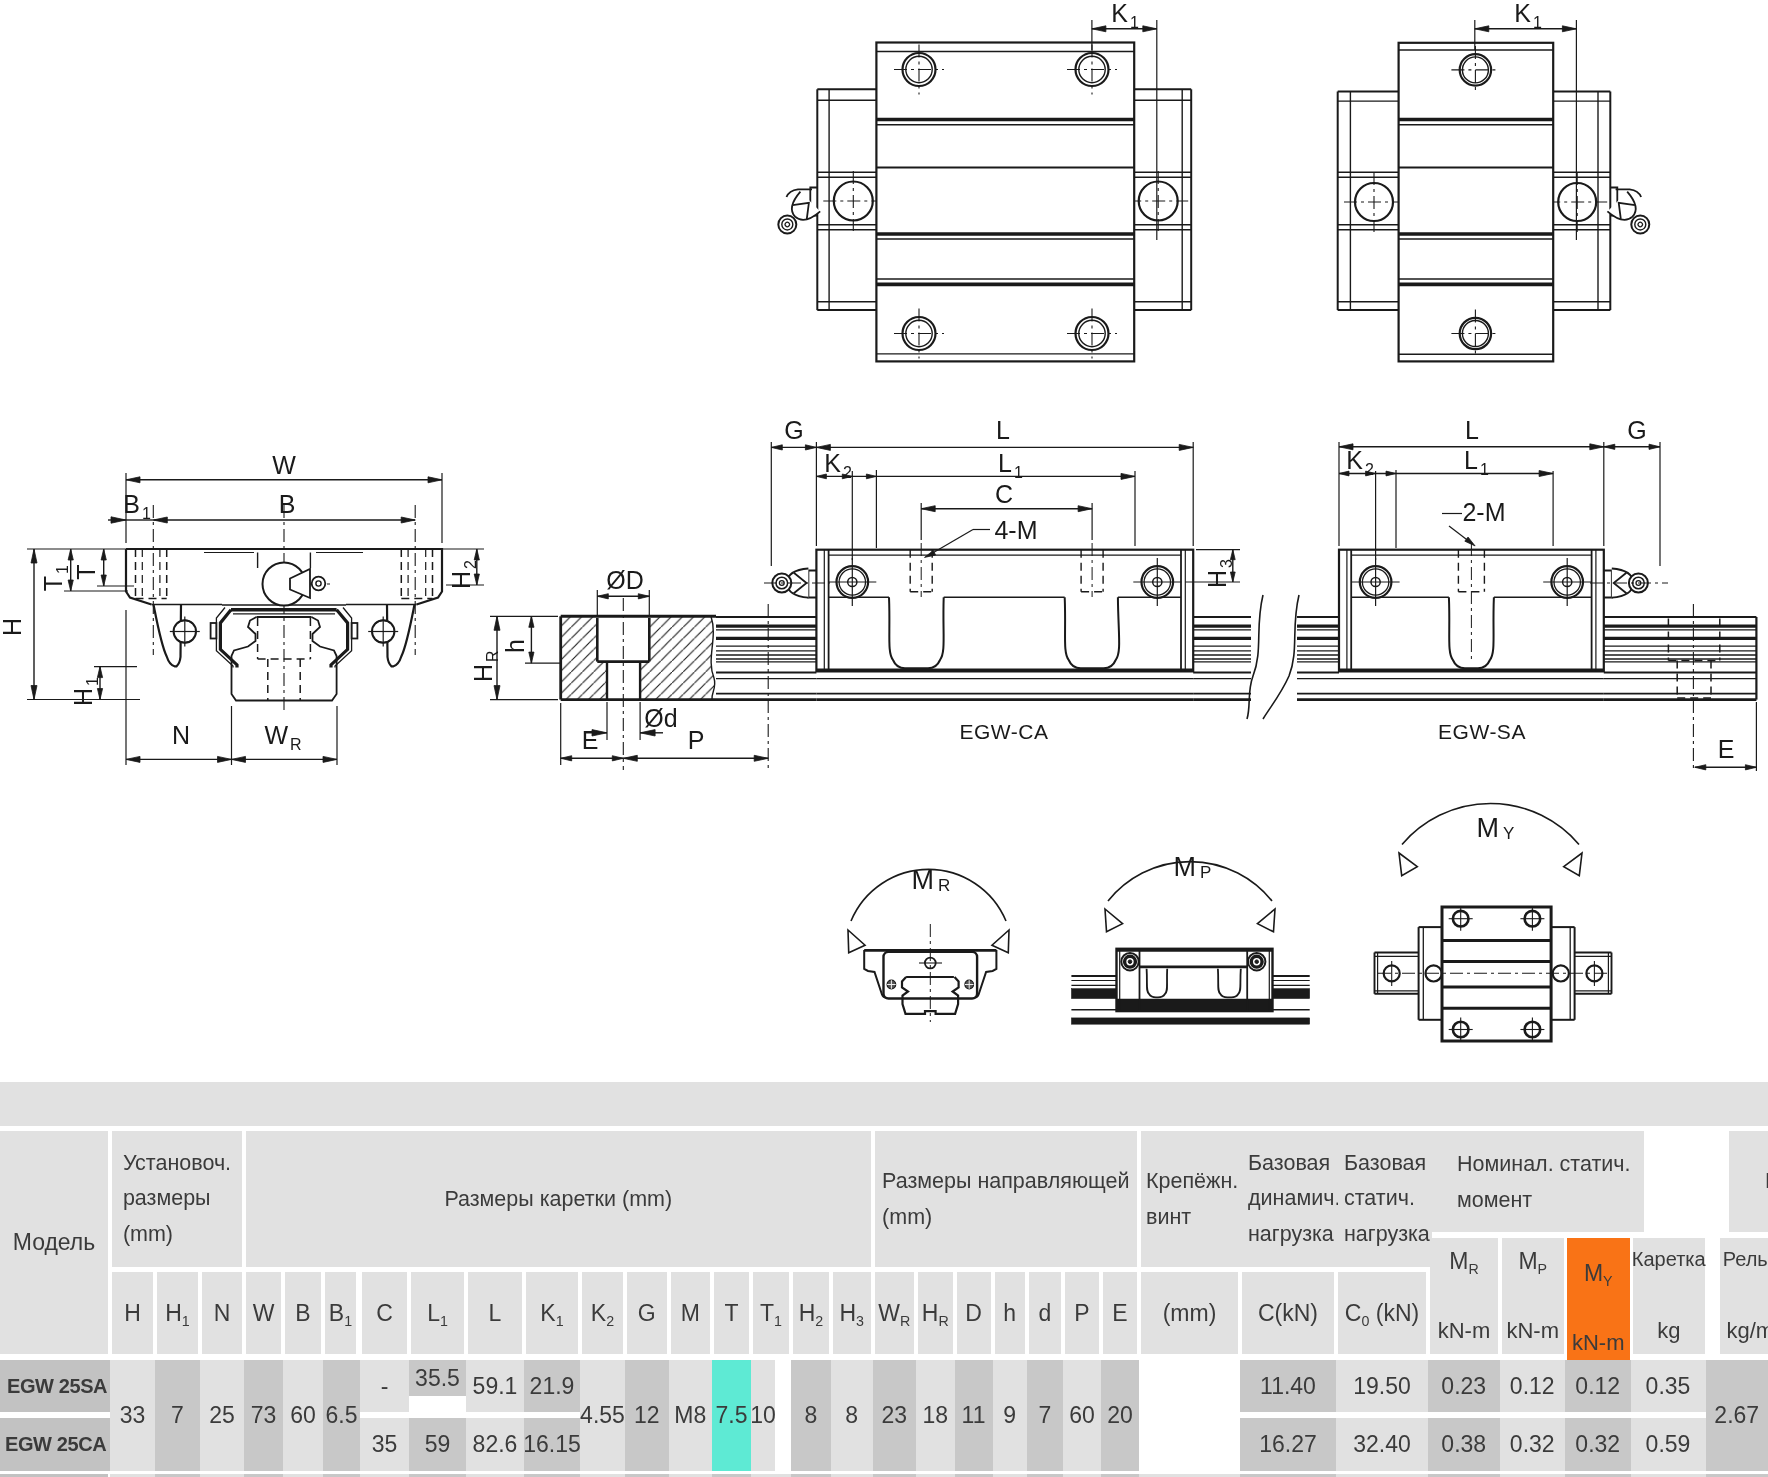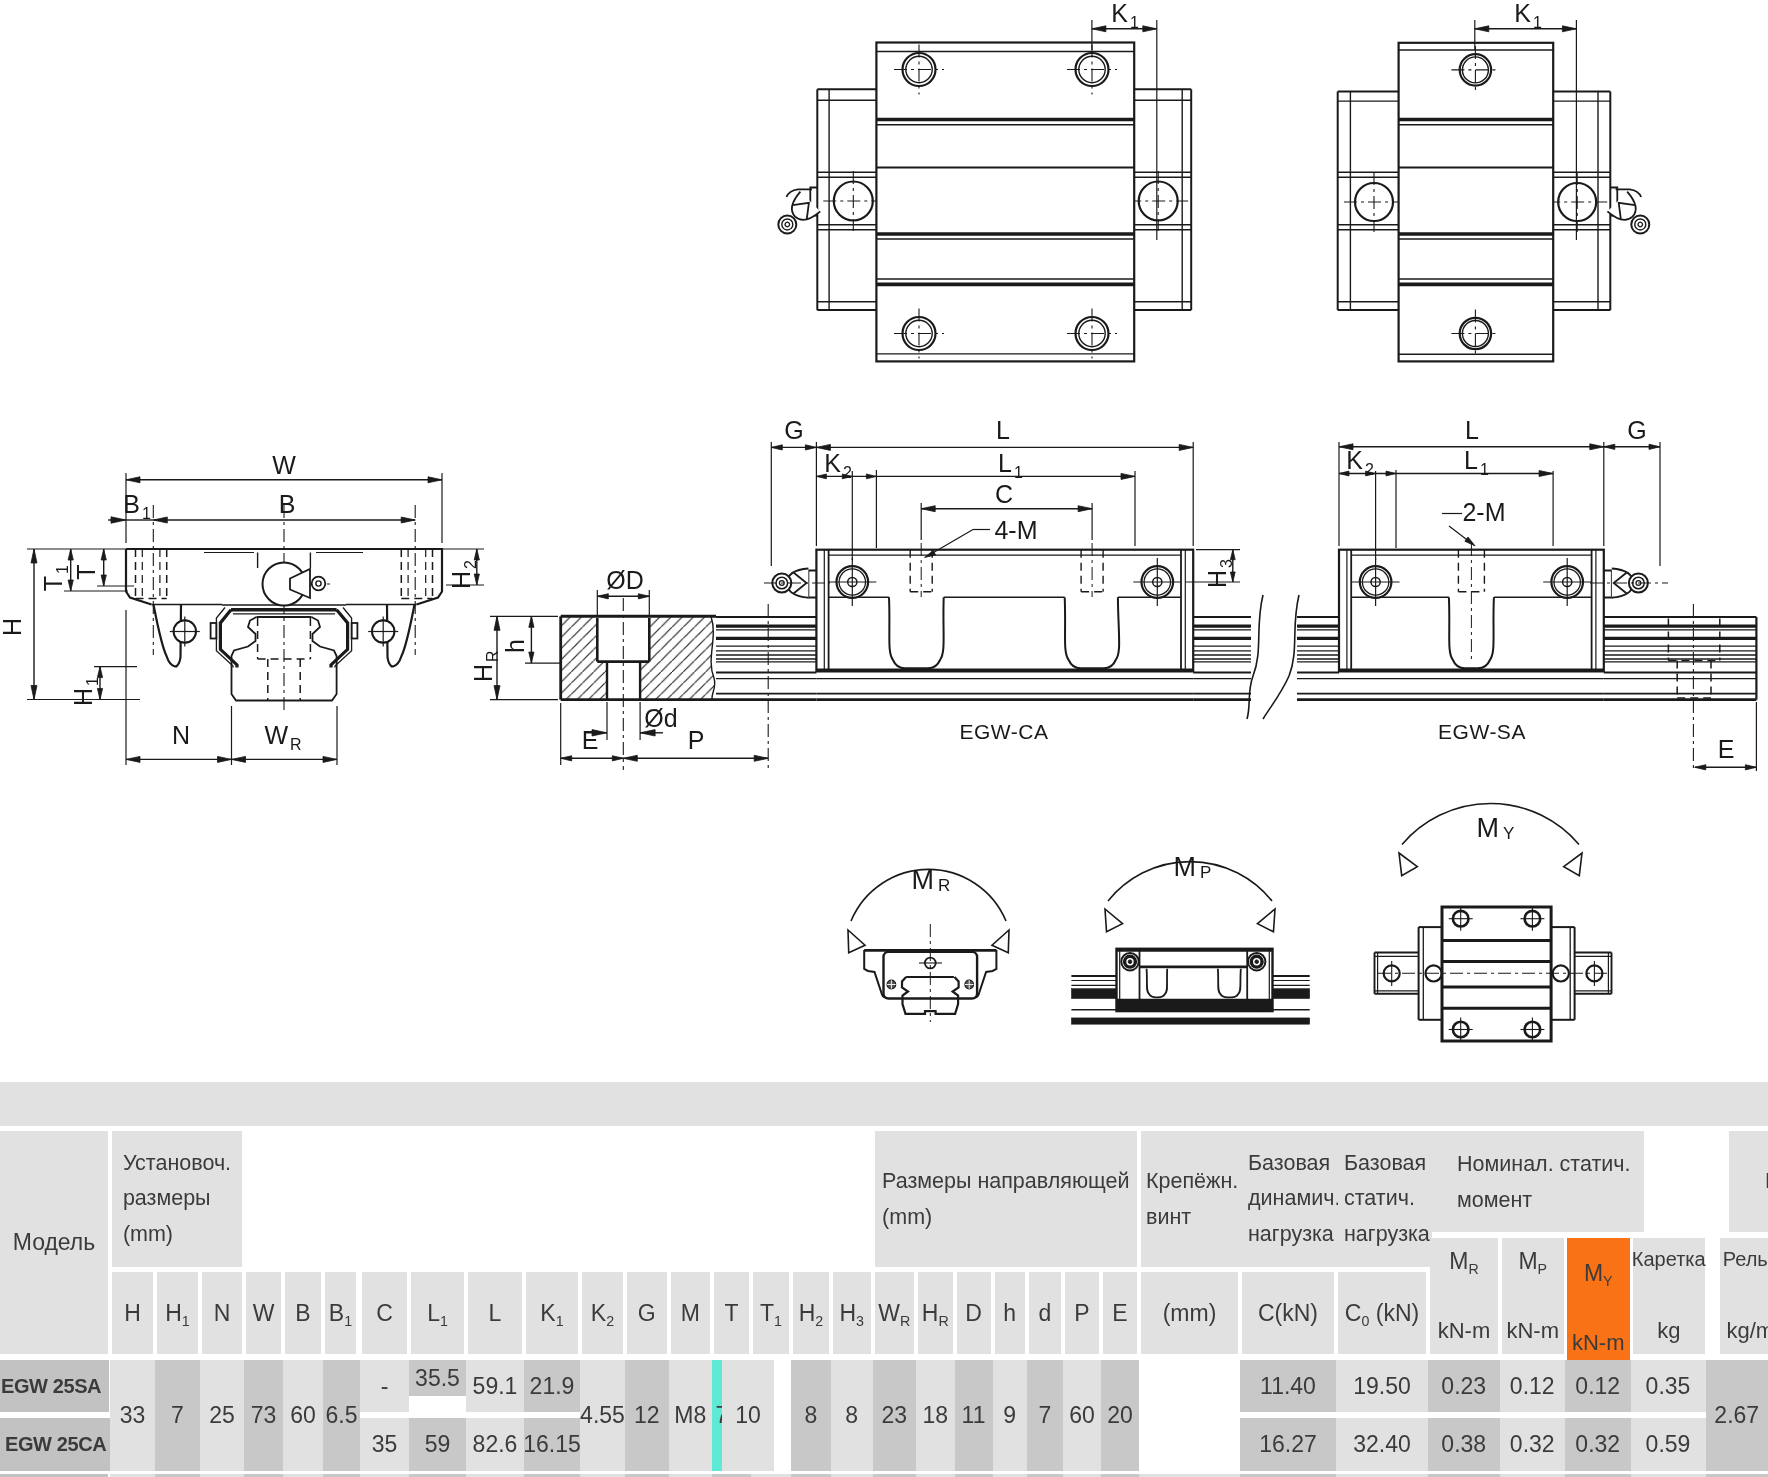--- a/index.html
+++ b/index.html
@@ -631,20 +631,23 @@
     </svg>
 <div class="c " style="left:0px;top:1082px;width:1768px;height:44px;background:#e1e1e1;font-size:23px">
       <span class="t"></span>
     </div>
     <div class="c " style="left:0px;top:1131px;width:108px;height:223px;background:#e1e1e1;font-size:23px">
       <span class="t">Модель</span>
     </div>
     <div class="c " style="left:112px;top:1131px;width:130px;height:136px;background:#e1e1e1;line-height:35.5px;font-size:21.5px">
       <span class="t">Установоч.<br>размеры<br>(mm)</span>
     </div>
+    <div class="c " style="left:246px;top:1131px;width:624.5px;height:136px;background:#e1e1e1;font-size:21.5px">
+      <span class="t">Размеры каретки (mm)</span>
+    </div>
     <div class="c " style="left:874.5px;top:1131px;width:262.5px;height:136px;background:#e1e1e1;line-height:36px;font-size:21.5px">
       <span class="t">Размеры направляющей<br>(mm)</span>
     </div>
     <div class="c " style="left:1141px;top:1131px;width:97px;height:136px;background:#e1e1e1;line-height:36px;justify-content:flex-start;padding-left:5px;text-align:left;font-size:21.5px">
       <span class="t">Крепёжн.<br>винт</span>
     </div>
     <div class="c " style="left:1242px;top:1131px;width:92px;height:136px;background:#e1e1e1;line-height:35.5px;justify-content:flex-start;padding-left:6px;text-align:left;font-size:21.5px">
       <span class="t">Базовая<br>динамич.<br>нагрузка</span>
     </div>
     <div class="c " style="left:1338px;top:1131px;width:88px;height:136px;background:#e1e1e1;line-height:35.5px;justify-content:flex-start;padding-left:6px;text-align:left;font-size:21.5px">
@@ -770,21 +773,21 @@
       </span>
     </div>
     <div class="c " style="left:1720px;top:1238px;width:60.5px;height:116px;background:#e1e1e1;font-size:23px">
       <span class="t">
         <div class="tb">
           <span style="font-size:20px">Рельс</span>
           <span style="font-size:22px">kg/m</span>
         </div>
       </span>
     </div>
-    <div class="c " style="left:0px;top:1360px;width:108px;height:52px;background:#c2c2c2;justify-content:flex-start;padding-left:1px;text-align:left;font-size:20px">
+    <div class="c " style="left:0px;top:1360px;width:108px;height:52px;background:#c2c2c2;justify-content:flex-start;padding-left:7px;text-align:left;font-size:20px">
       <span class="t"><b style="letter-spacing:-0.4px">EGW 25SA</b></span>
     </div>
     <div class="c " style="left:0px;top:1418px;width:108px;height:53px;background:#c2c2c2;justify-content:flex-start;padding-left:5px;text-align:left;font-size:20px">
       <span class="t"><b style="letter-spacing:-0.4px">EGW 25CA</b></span>
     </div>
     <div class="c " style="left:110px;top:1360px;width:45px;height:111px;background:#e1e1e1;font-size:23px">
       <span class="t">33</span>
     </div>
     <div class="c " style="left:155px;top:1360px;width:45px;height:111px;background:#c8c8c8;font-size:23px">
       <span class="t">7</span>
@@ -830,21 +833,21 @@
     </div>
     <div class="c " style="left:625px;top:1360px;width:43.5px;height:111px;background:#c8c8c8;font-size:23px">
       <span class="t">12</span>
     </div>
     <div class="c " style="left:668.5px;top:1360px;width:43.5px;height:111px;background:#e1e1e1;font-size:23px">
       <span class="t">M8</span>
     </div>
     <div class="c " style="left:712px;top:1360px;width:39px;height:111px;background:#5eead4;font-size:23px">
       <span class="t">7.5</span>
     </div>
-    <div class="c " style="left:722px;top:1360px;width:52px;height:111px;background:#e1e1e1;font-size:23px">
+    <div class="c " style="left:751px;top:1360px;width:24px;height:111px;background:#e1e1e1;font-size:23px">
       <span class="t">10</span>
     </div>
     <div class="c " style="left:791px;top:1360px;width:40px;height:111px;background:#c8c8c8;font-size:23px">
       <span class="t">8</span>
     </div>
     <div class="c " style="left:831px;top:1360px;width:41.5px;height:111px;background:#e1e1e1;font-size:23px">
       <span class="t">8</span>
     </div>
     <div class="c " style="left:872.5px;top:1360px;width:43.5px;height:111px;background:#c8c8c8;font-size:23px">
       <span class="t">23</span>

